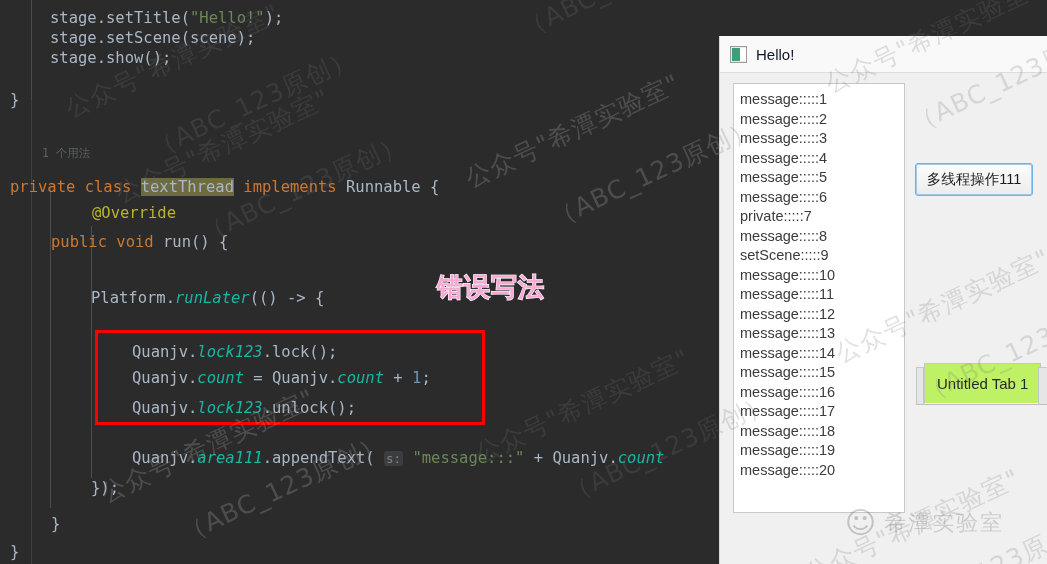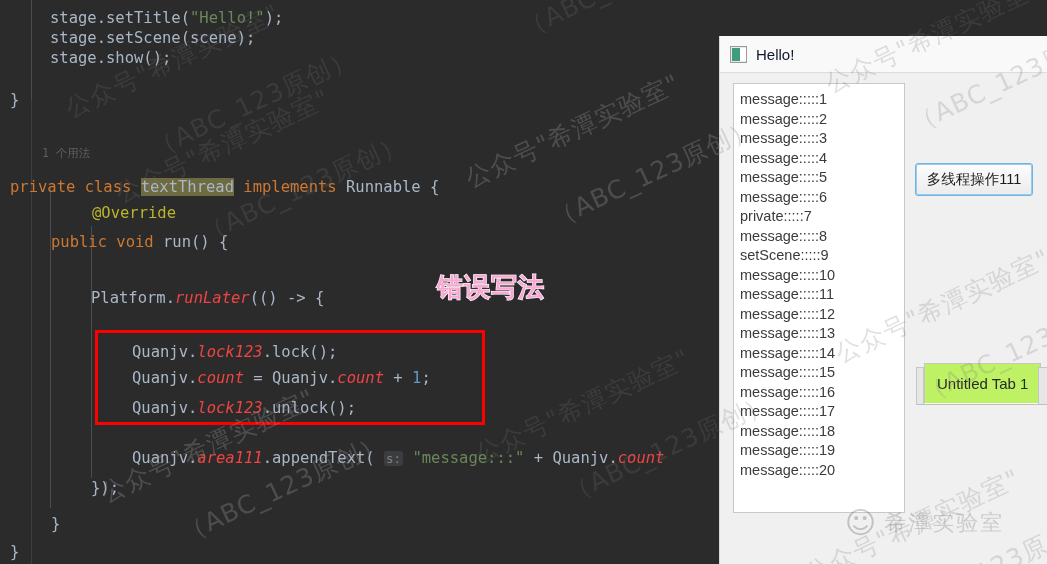--- a/index.html
+++ b/index.html
@@ -38,21 +38,21 @@
   .code-line {
     position: absolute;
     white-space: pre;
     font-family: "DejaVu Sans Mono", monospace;
     font-size: 15.5px;
     line-height: 20px;
     color: #a9b7c6;
   }
   .kw      { color: #cc7832; }
   .str     { color: #6a8759; }
-  .fld     { color: #ef4444; font-style: italic; }
+  .fld     { color: #14b8a6; font-style: italic; }
   .num     { color: #6897bb; }
   .anno    { color: #bbb529; }
   .plain   { color: #a9b7c6; }
   .hl-ident{ background: #6f6b41; color: #a9b7c6; }
   .hintp   { color: #808080; background: #3b3e40; border-radius: 3px; padding: 0 2px; font-size: 12.5px;}
   .usage-hint {
     position: absolute;
     font-family: "DejaVu Sans Mono", monospace;
     font-size: 11.5px;
     color: #5c6164;

